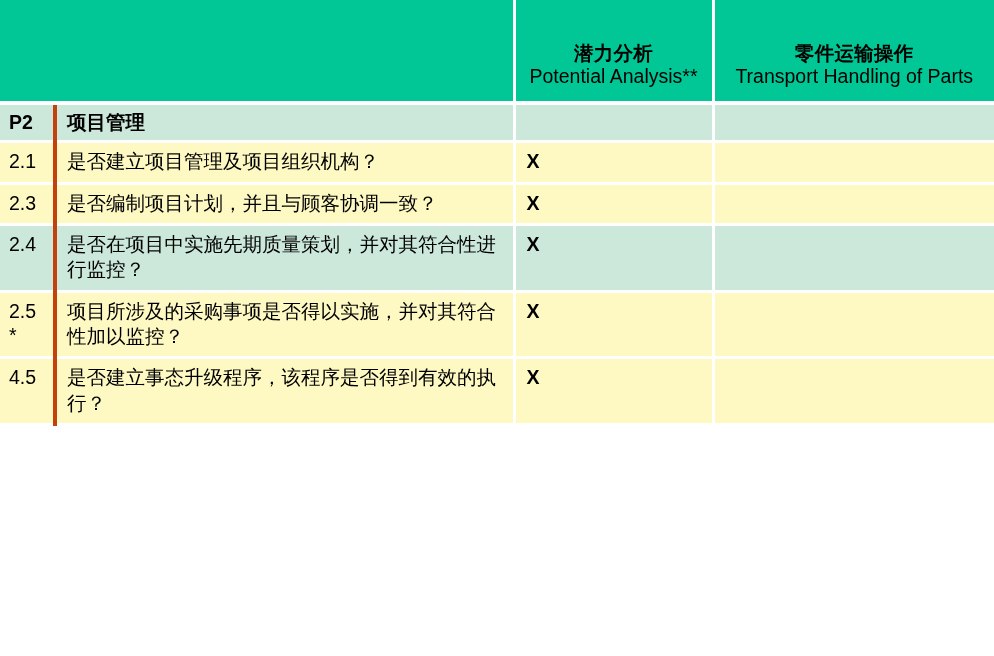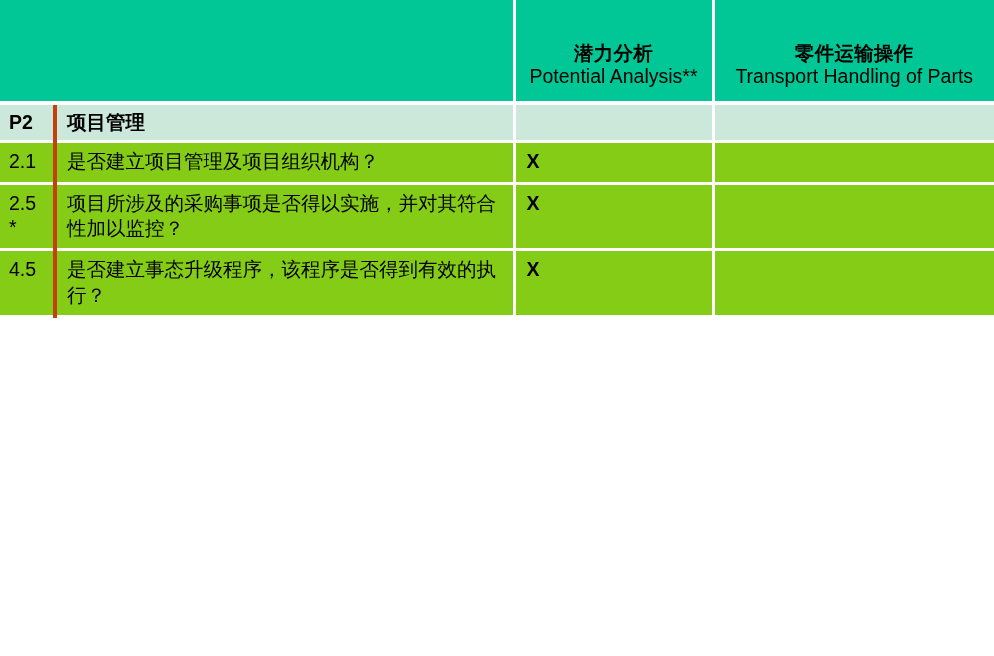--- a/index.html
+++ b/index.html
@@ -66,21 +66,21 @@
     padding: 6px 8px 7px 8px;
     box-sizing: border-box;
     border-right: 3px solid #ffffff;
     border-bottom: 3px solid #ffffff;
     font-size: 19.5px;
     line-height: 1.30;
   }
   tbody td:last-child { border-right: none; }
 
   tr.shade-dark td { background: #cbe8da; }
-  tr.shade-light td { background: #84cc16; }
+  tr.shade-light td { background: #fef9c3; }
 
   td.num {
     font-size: 19.5px;
     line-height: 1.26;
     padding-left: 9px;
     padding-right: 4px;
     white-space: pre-line;
     border-right: 4px solid #c2410c;
   }
   td.text { padding-left: 10px; }
@@ -134,21 +134,33 @@
     </tr>
 
     <tr class="shade-light">
       <td class="num">2.1</td>
       <td class="text cjk">是否建立项目管理及项目组织机构？</td>
       <td class="mark">X</td>
       <td class="mark"></td>
     </tr>
 
 
+    <tr class="shade-light">
+      <td class="num">2.3</td>
+      <td class="text cjk">是否编制项目计划，并且与顾客协调一致？</td>
+      <td class="mark">X</td>
+      <td class="mark"></td>
+    </tr>
 
+    <tr class="shade-dark">
+      <td class="num">2.4</td>
+      <td class="text cjk">是否在项目中实施先期质量策划，并对其符合性进行监控？</td>
+      <td class="mark">X</td>
+      <td class="mark"></td>
+    </tr>
 
     <tr class="shade-light">
       <td class="num">2.5
 *</td>
       <td class="text cjk">项目所涉及的采购事项是否得以实施，并对其符合性加以监控？</td>
       <td class="mark">X</td>
       <td class="mark"></td>
     </tr>
 
 

